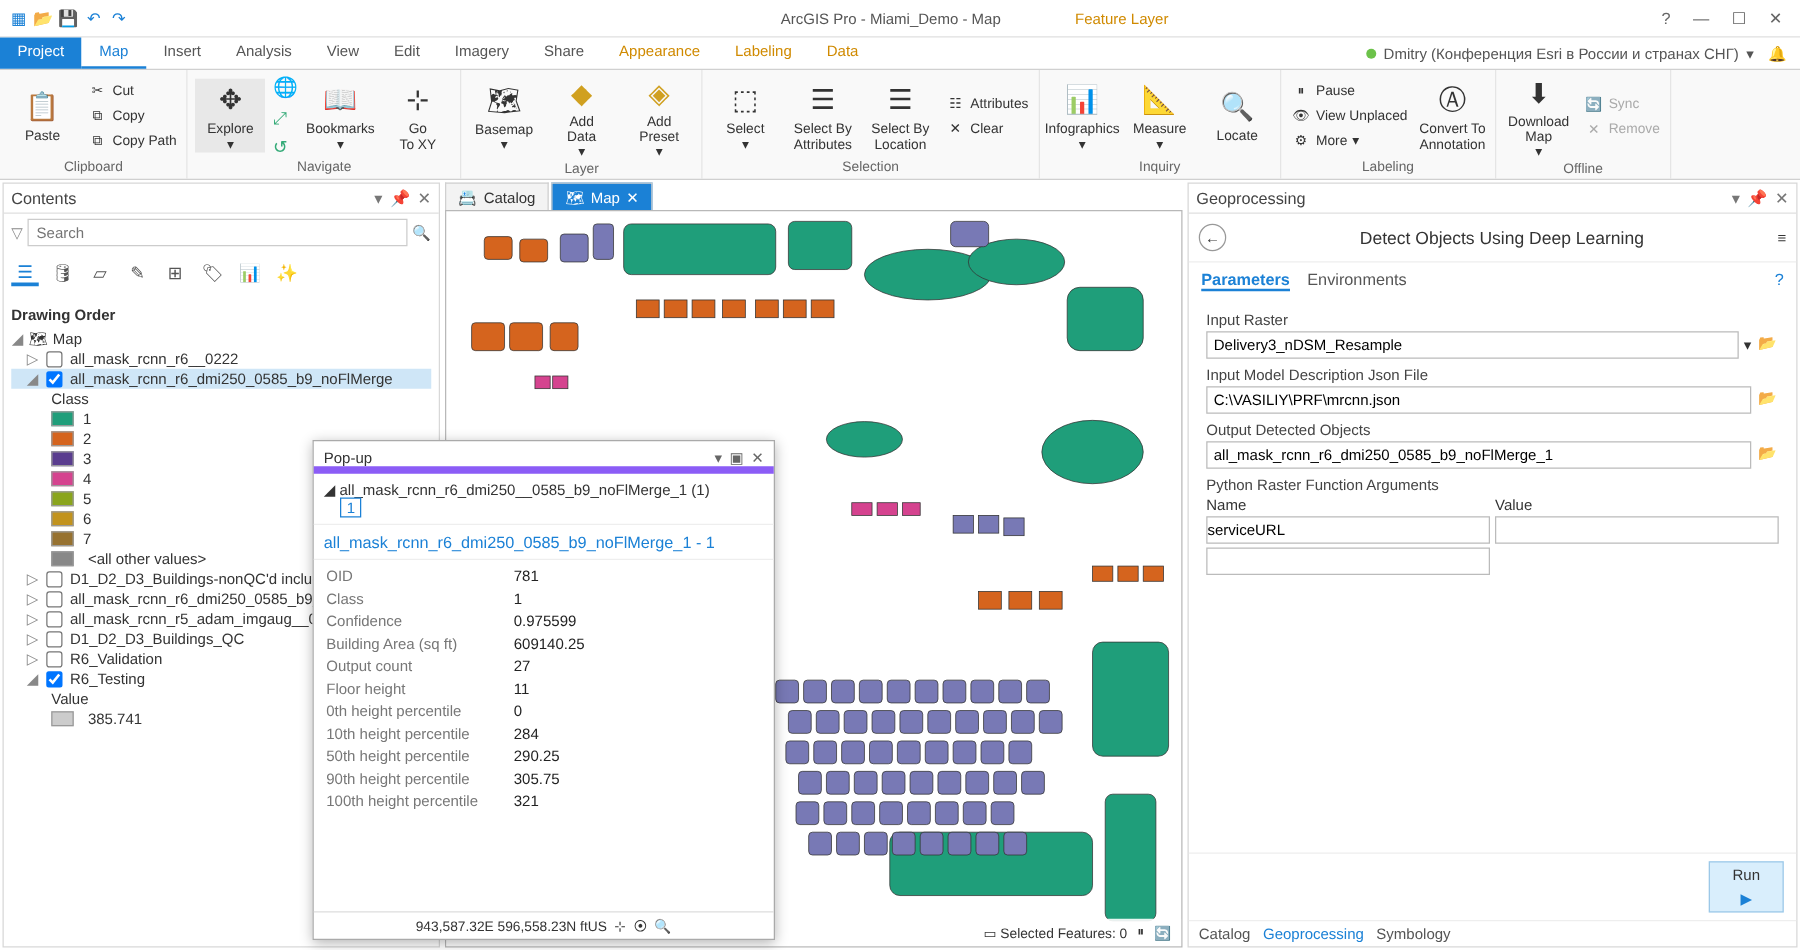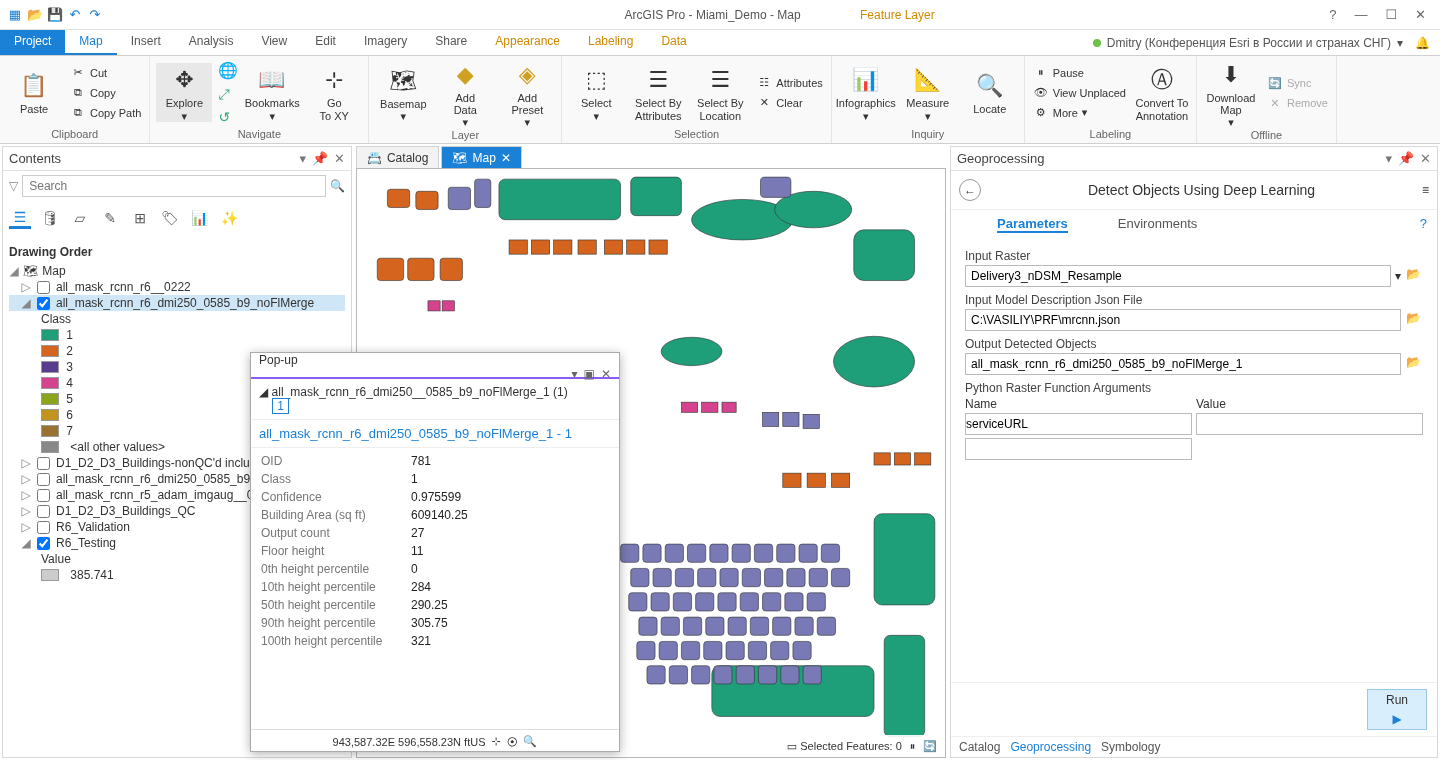--- a/index.html
+++ b/index.html
@@ -52,36 +52,36 @@
 .center { flex:1; display:flex; flex-direction:column; margin:2px; position:relative;}
 .doc-tabs { display:flex; height:22px; gap:2px;}
 .doc-tab { padding:3px 10px; font-size:12px; border:1px solid #d0d0d0; border-bottom:none; background:#f3f3f3; cursor:pointer; display:flex; gap:5px; align-items:center;}
 .doc-tab.active { background:#1b81d6; color:#fff;}
 .map-view { flex:1; border:1px solid #b8b8b8; position:relative; background:#fff; overflow:hidden;}
 .map-view svg { width:100%; height:100%; }
 .statusbar { position:absolute; bottom:0; left:0; right:0; height:22px; display:flex; align-items:center; padding:0 8px; font-size:11px; background:rgba(255,255,255,0.9); gap:8px; justify-content:flex-end;}
 .statusbar .coord { margin-right:auto; margin-left:60px;}
 
 .popup { position:absolute; left:250px; top:352px; width:370px; height:400px; background:#fff; border:1px solid #aaa; box-shadow:0 2px 10px rgba(0,0,0,0.3); display:flex; flex-direction:column; z-index:50;}
-.popup-hdr { height:26px; display:flex; align-items:flex-start; padding:0 8px; border-bottom:2px solid #8b5cf6; font-size:12px;flex-direction:column;}
+.popup-hdr { height:26px; display:flex; align-items:flex-end; padding:0 8px; border-bottom:6px solid #8b5cf6; font-size:12px;}
 .popup-hdr .ctrls { margin-left:auto; display:flex; gap:6px; color:#666;}
 .popup-nav { padding:6px 8px; font-size:12px; border-bottom:1px solid #eee;}
 .popup-link { padding:6px 8px; color:#1b81d6; font-size:13px; border-bottom:1px solid #eee;}
 .attr-tbl { flex:1; overflow:auto; padding:4px 0;}
 .attr-row { display:flex; padding:2px 10px; font-size:12px;}
 .attr-row .k { width:150px; color:#777;}
 .attr-row .v { flex:1; color:#222;}
 .popup-status { height:22px; border-top:1px solid #ddd; text-align:center; font-size:11px; padding-top:2px; display:flex; justify-content:center; gap:6px; align-items:center;}
 
 .gp { width:488px; border:1px solid #d8d8d8; display:flex; flex-direction:column; margin:2px;}
 .gp-top { display:flex; align-items:center; padding:8px; border-bottom:1px solid #eee;}
 .gp-top .back { width:22px; height:22px; border:1px solid #999; border-radius:50%; display:flex; align-items:center; justify-content:center; cursor:pointer;}
 .gp-top .ttl { flex:1; text-align:center; font-size:14px;}
 .gp-tabs { display:flex; gap:14px; padding:6px 10px; font-size:13px;}
-.gp-tabs .t { cursor:pointer; color:#555;margin-left:36px;}
+.gp-tabs .t { cursor:pointer; color:#555;}
 .gp-tabs .t.active { color:#1b81d6; font-weight:600; border-bottom:2px solid #1b81d6;}
 .gp-body { flex:1; overflow:auto; padding:6px 14px;}
 .fld-label { font-size:12px; color:#444; margin-top:4px;}
 .fld-row { display:flex; gap:4px; align-items:center; margin:2px 0 6px;}
 .fld-row input { flex:1; border:1px solid #bbb; padding:3px 5px; font-size:12px;}
 .fld-row .browse { width:18px; height:18px; color:#d0a020; cursor:pointer; text-align:center;}
 .arg-tbl { display:flex; gap:4px;}
 .arg-col { flex:1;}
 .arg-col .hdr { font-size:12px; padding:2px 0;}
 .arg-col input { width:100%; border:1px solid #bbb; padding:3px 0; font-size:12px; margin-bottom:3px;}

